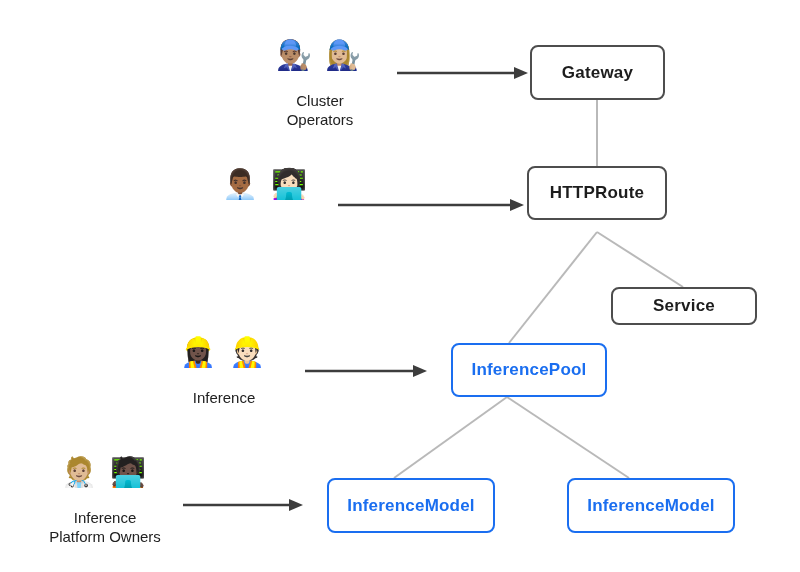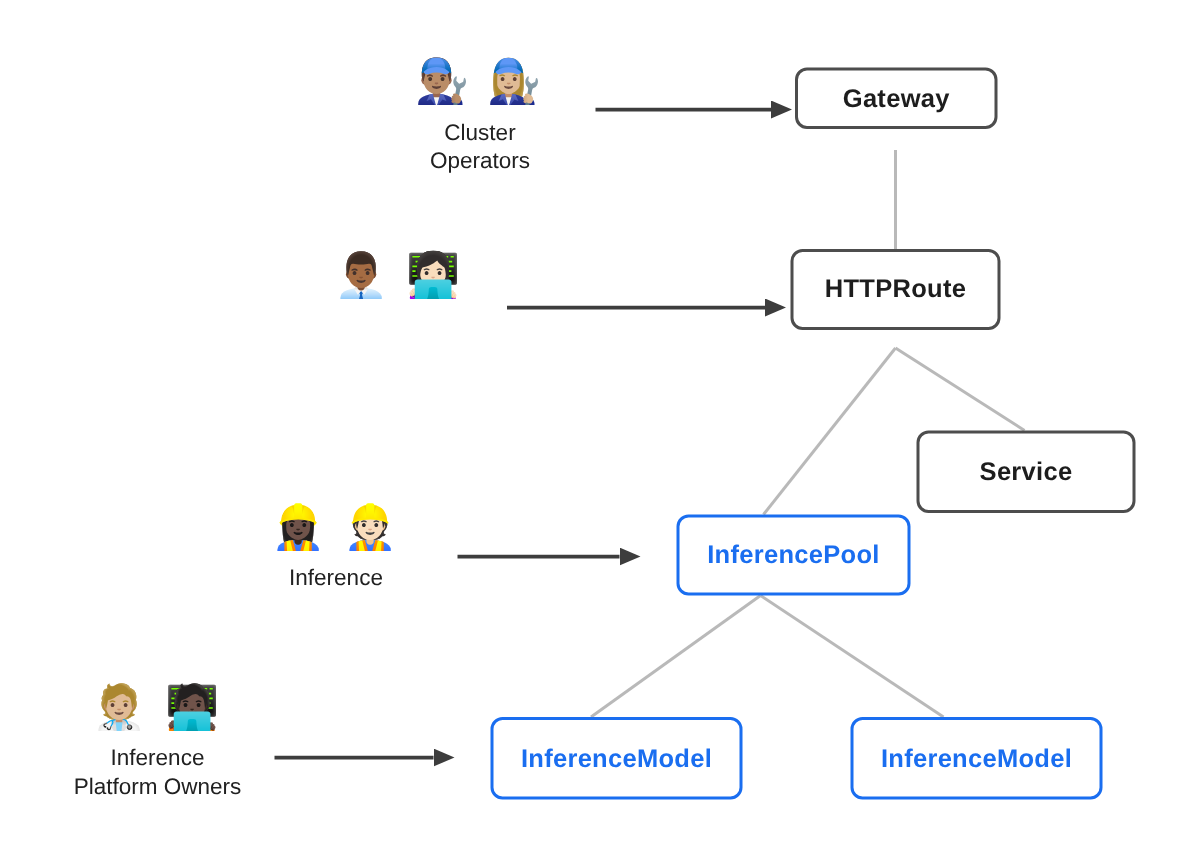--- a/index.html
+++ b/index.html
@@ -46,39 +46,39 @@
   }
   .node.gray {
     border: 2px solid #4d4d4d;
     color: #1d1d1d;
   }
   .node.blue {
     border: 2px solid #1a6ef0;
     color: #1a6ef0;
     margin-left: 22px;
   }
-  #n-gateway        { left: 530px; top: 45px;  width: 135px; height: 41px; }
+  #n-gateway        { left: 530px; top: 45px;  width: 135px; height: 55px; }
   #n-httproute      { left: 527px; top: 166px; width: 140px; height: 54px; }
-  #n-service        { left: 611px; top: 287px; width: 146px; height: 55px; }
+  #n-service        { left: 611px; top: 287px; width: 146px; height: 38px; }
   #n-inferencepool  { left: 429px; top: 343px; width: 156px; height: 54px; }
   #n-inferencemodel-left  { left: 305px; top: 478px; width: 168px; height: 55px; }
   #n-inferencemodel-right { left: 545px; top: 478px; width: 168px; height: 55px; }
   .persona {
     position: absolute;
     width: 170px;
     text-align: center;
   }
   .persona .emoji {
     font-size: 29px;
     line-height: 44px;
     letter-spacing: 2px;
     white-space: nowrap;
   }
   .persona .plabel {
-    margin-top: 2px;
+    margin-top: 14px;
     font-size: 15px;
     line-height: 19px;
     color: #212121;
   }
   #p-cluster-operators        { left: 235px; top: 33px; }
   #p-application-developers   { left: 181px; top: 162px; }
   #p-inference-platform-owners{ left: 139px; top: 330px; }
   #p-inference-workload-owners{ left: 20px;  top: 450px; }
 </style>
 </head>

